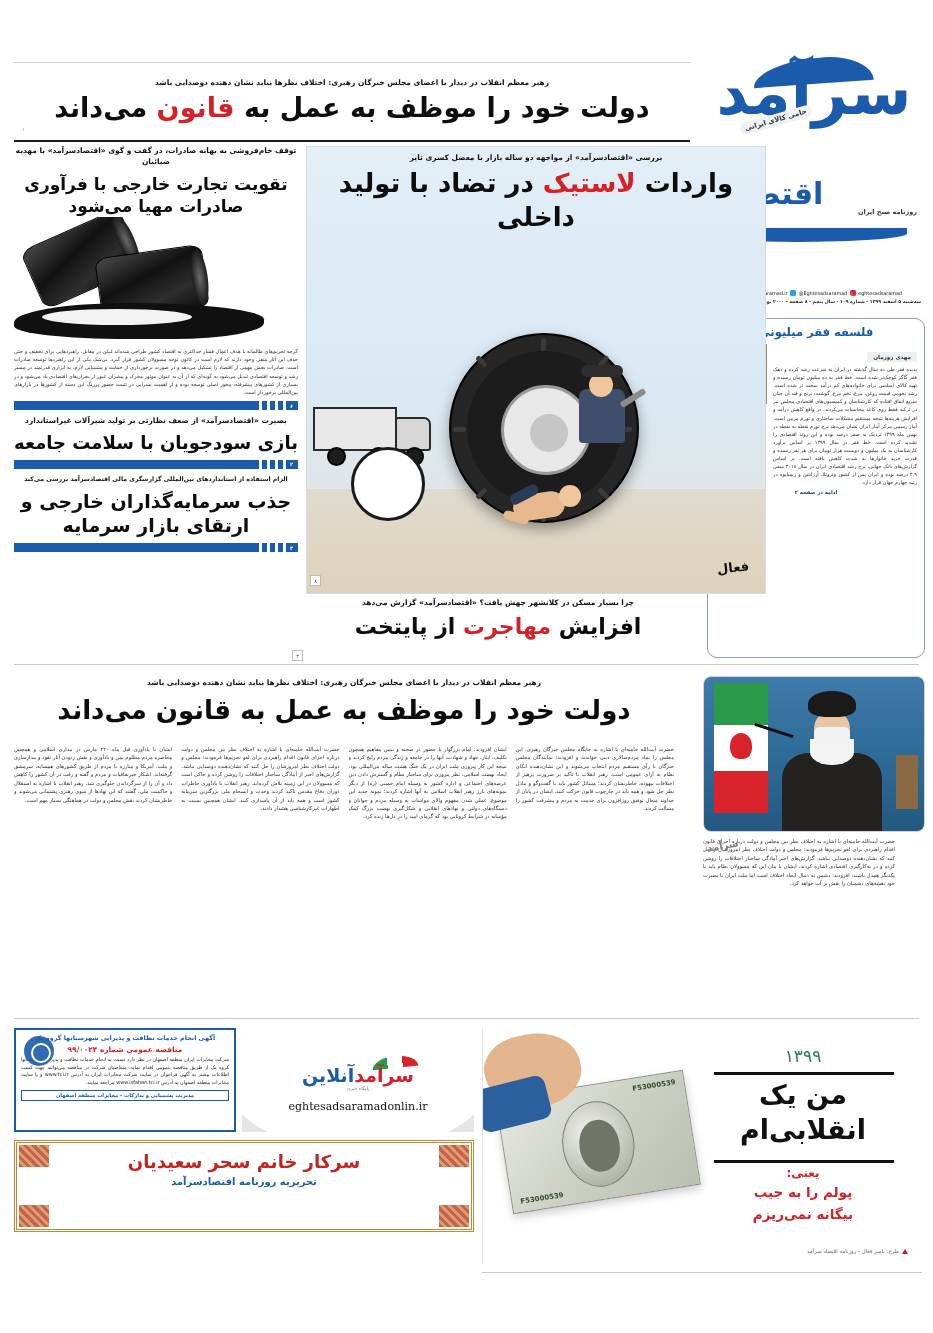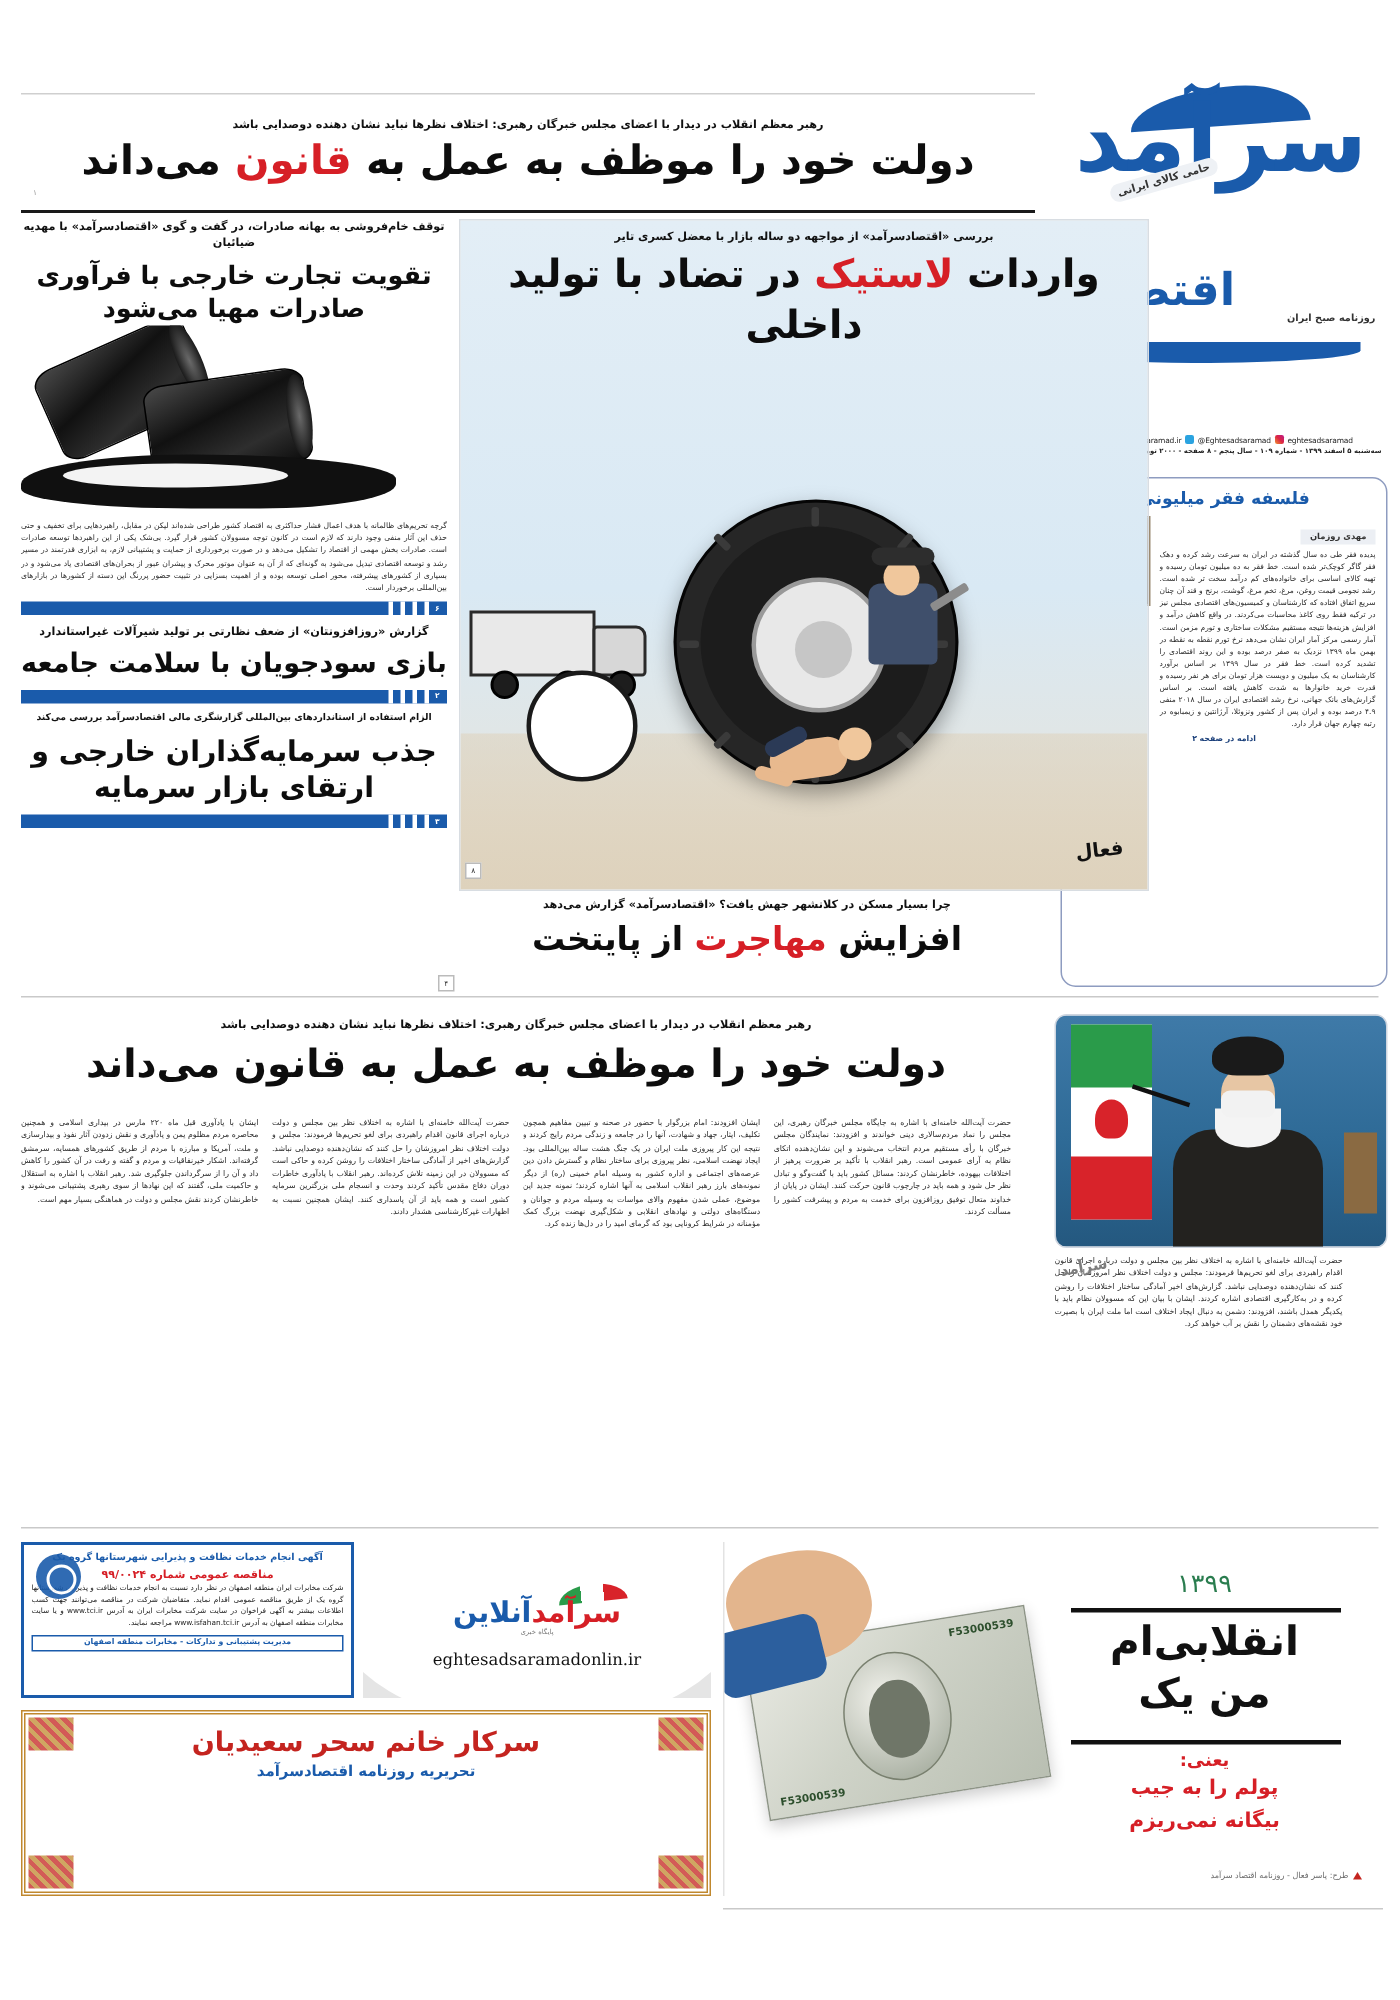--- a/index.html
+++ b/index.html
@@ -269,21 +269,21 @@
     position: absolute; left: 0; top: 72px; width: 232px; text-align: center;
     font-size: 11px; color: #111; direction: ltr; font-family: "DejaVu Serif", serif;
   }
   .ad-online-ribbon {
     position: absolute; right: 56px; top: 28px; width: 46px; height: 12px;
     background: linear-gradient(90deg,#2a9b4a 33%,#fff 33% 66%,#d8232a 66%);
     border-radius: 50% 50% 0 0 / 100% 100% 0 0; transform: rotate(-6deg);
   }
 
   .ad-congrats {
-    position: absolute; left: 14px; top: 1140px; width: 460px; height: 124px;
+    position: absolute; left: 14px; top: 1140px; width: 460px; height: 92px;
     border: 3px double #c0882e; background: #fff; padding: 8px 14px; overflow: hidden;
   }
   .ad-c-name { font-size: 18px; font-weight: 700; color: #c4241f; text-align: center; }
   .ad-c-body { font-size: 6.4px; color: #222; line-height: 1.85; text-align: justify; direction: rtl; margin-top: 6px; }
   .ad-c-sign { font-size: 10px; font-weight: 700; color: #1a5bab; text-align: center; margin-top: 4px; }
   .corner { position: absolute; width: 30px; height: 22px; background: repeating-linear-gradient(45deg,#c4241f 0 3px,#c0882e 3px 6px); opacity: .75; }
   .c-tl { left: 2px; top: 2px; }
   .c-tr { right: 2px; top: 2px; }
   .c-bl { left: 2px; bottom: 2px; }
   .c-br { right: 2px; bottom: 2px; }
@@ -390,21 +390,21 @@
     <div class="body-txt" style="font-size:5.1px; max-height:92px;">گرچه تحریم‌های ظالمانه با هدف اعمال فشار حداکثری به اقتصاد کشور طراحی شده‌اند لیکن در مقابل، راهبردهایی برای تخفیف و حتی حذف این آثار منفی وجود دارند که لازم است در کانون توجه مسوولان کشور قرار گیرد. بی‌شک یکی از این راهبردها توسعه صادرات است. صادرات بخش مهمی از اقتصاد را تشکیل می‌دهد و در صورت برخورداری از حمایت و پشتیبانی لازم، به ابزاری قدرتمند در مسیر رشد و توسعه اقتصادی تبدیل می‌شود به گونه‌ای که از آن به عنوان موتور محرک و پیشران عبور از بحران‌های اقتصادی یاد می‌شود و در بسیاری از کشورهای پیشرفته، محور اصلی توسعه بوده و از اهمیت بسزایی در تثبیت حضور پررنگ این دسته از کشورها در بازارهای بین‌المللی برخوردار است.</div>
 
     <div class="barcode">
       <i style="right:12px"></i>
         <i style="right:20px"></i>
         <i style="right:28px"></i>
         <i style="right:36px"></i>
       <b>۶</b>
     </div>
 
-    <div class="kicker ctr" style="margin-top:6px;">گزارش «روزافزونتان» از ضعف نظارتی بر تولید شیرآلات غیراستاندارد</div>
+    <div class="kicker ctr" style="margin-top:6px;">بصیرت «اقتصادسرآمد» از ضعف نظارتی بر تولید شیرآلات غیراستاندارد</div>
     <div class="sec-hl hl rtl ctr" style="margin-top:4px; font-size:18px;">بازی سودجویان با سلامت جامعه</div>
 
     <div class="barcode">
       <i style="right:12px"></i>
         <i style="right:20px"></i>
         <i style="right:28px"></i>
         <i style="right:36px"></i>
       <b>۲</b>
     </div>
 
@@ -550,22 +550,22 @@
       </div>
       <div class="bill-num">F53000539</div>
       <div class="bill-num2">F53000539</div>
     </div>
     <div class="hand"></div>
     <div class="sleeve"></div>
 
     <div class="poster-year">۱۳۹۹</div>
     <div class="poster-rule-top"></div>
     <div class="poster-head rtl">
+      <div>من یک</div>
       <div>انقلابی‌ام</div>
-      <div>من یک</div>
     </div>
     <div class="poster-rule-bot"></div>
     <div class="poster-yani rtl">یعنی:</div>
     <div class="poster-line rtl" style="top:156px;">پولم را به جیب</div>
     <div class="poster-line rtl" style="top:178px;">بیگانه نمی‌ریزم</div>
 
     <div class="poster-credit">
       <span class="credit-dot"></span><span>طرح: یاسر فعال - روزنامه اقتصاد سرآمد</span>
     </div>
   </div>

